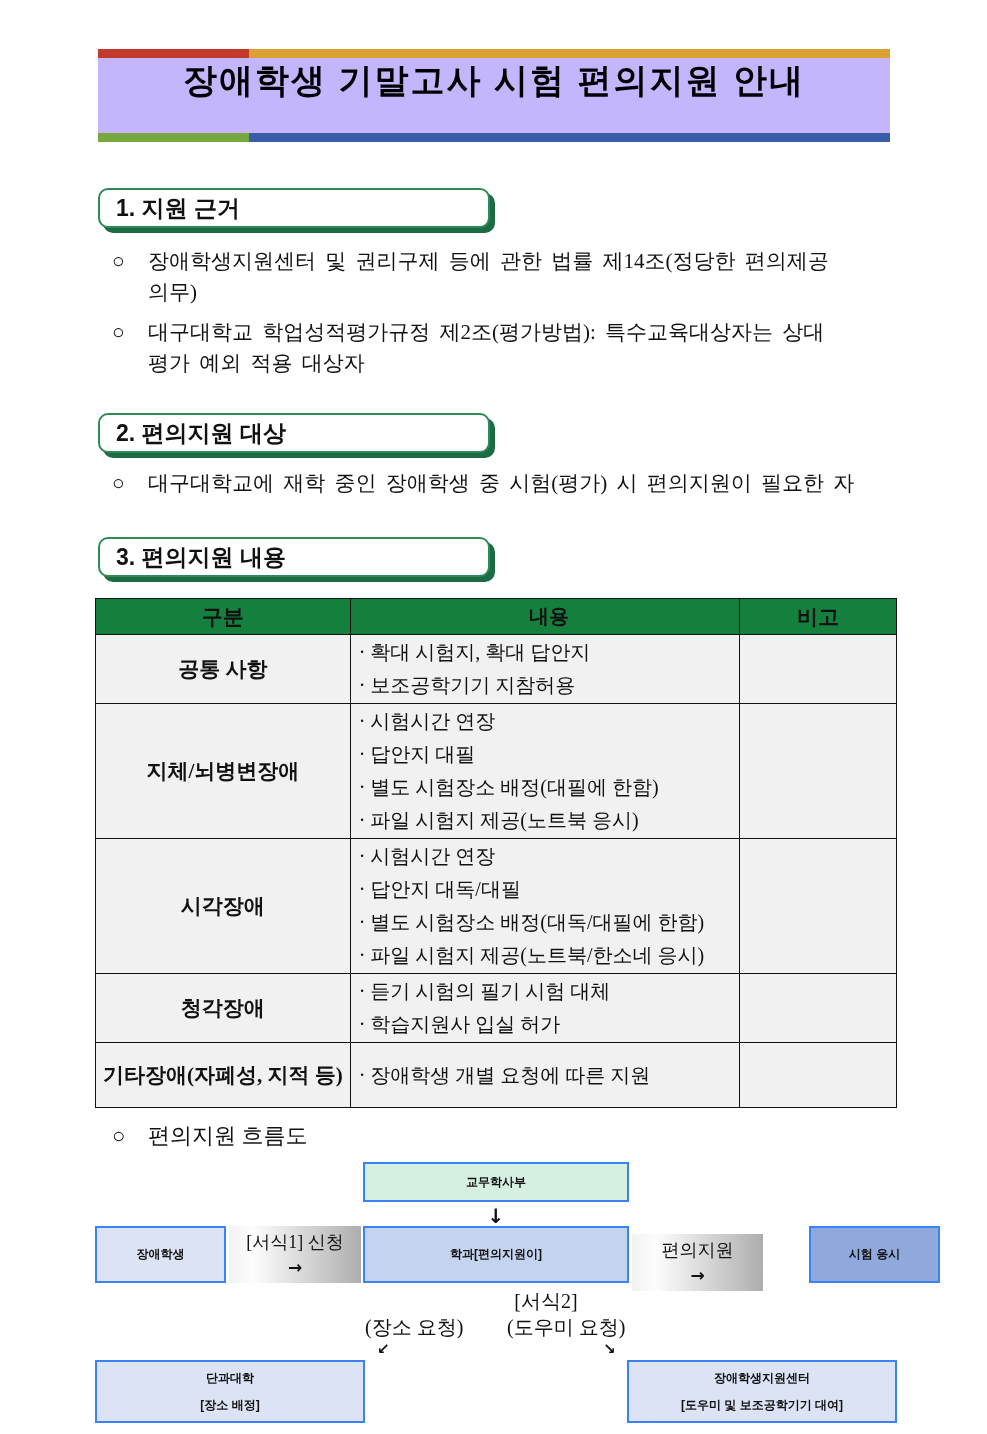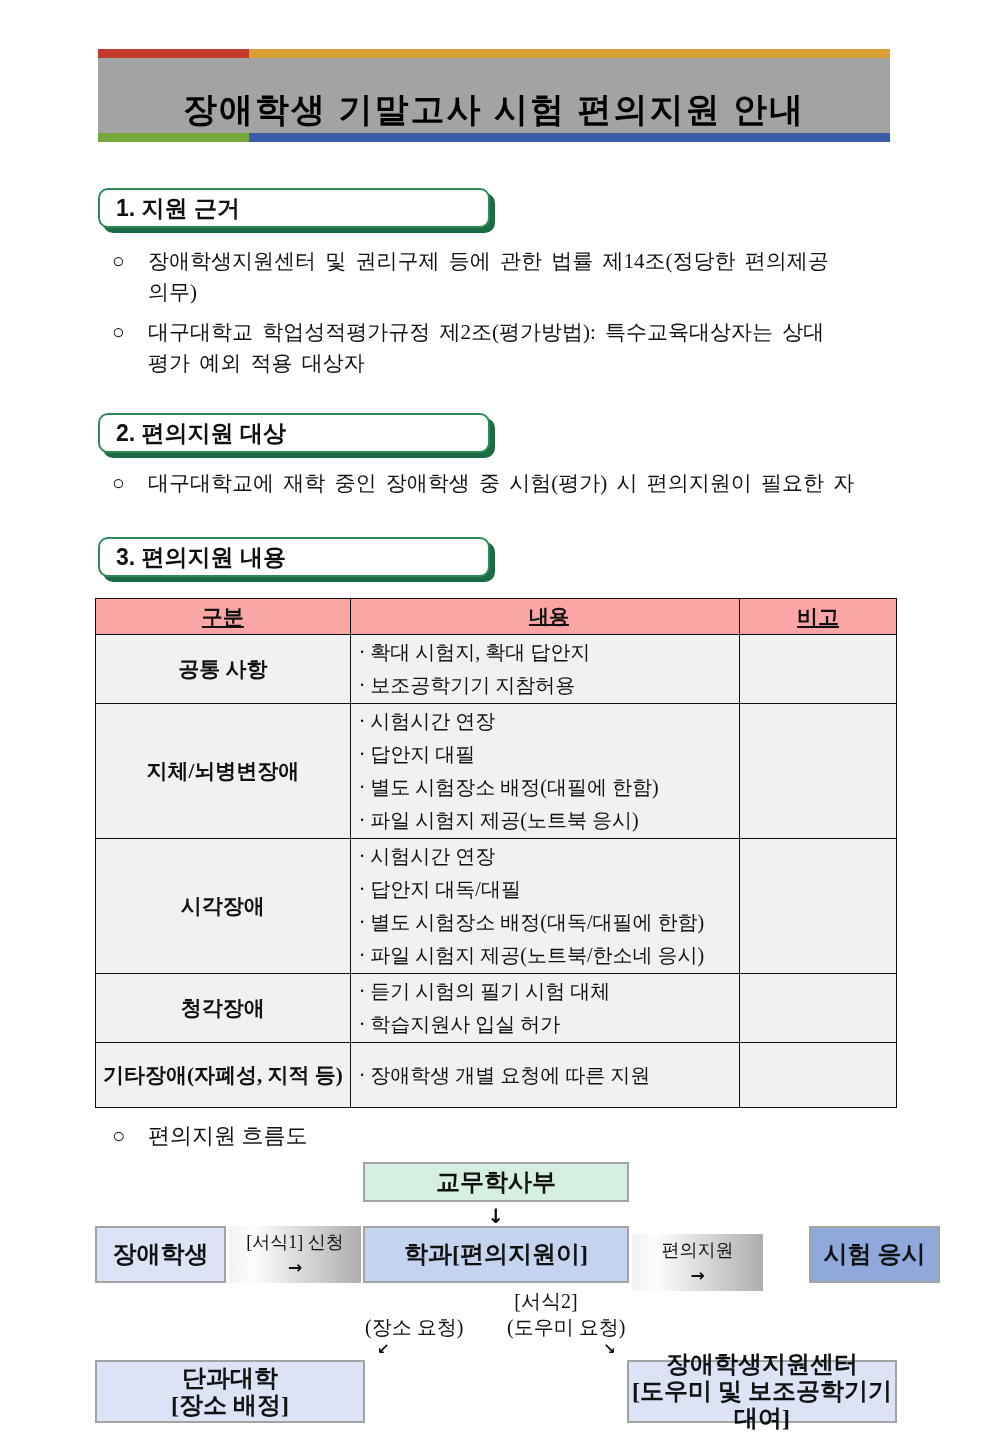--- a/index.html
+++ b/index.html
@@ -6,53 +6,53 @@
   .page{position:relative;width:987px;height:1434px;background:#ffffff;overflow:hidden;
         font-family:"Liberation Serif",serif;color:#111;}
 
   
   .header{position:absolute;left:98px;top:49px;width:792px;}
   .bar{display:flex;height:9px;width:100%;}
   .seg-red{width:151px;background:#c13a2b;}
   .seg-orange{flex:1;background:#d9a033;}
   .seg-green{width:151px;background:#77a83d;}
   .seg-blue{flex:1;background:#3b5ca8;}
-  .title-band{height:75px;background:#a3a3a3;display:flex;align-items:flex-end;justify-content:center;}
+  .title-band{height:75px;background:#c4b5fd;display:flex;align-items:flex-start;justify-content:center;}
   .title-band h1{margin:0;font-family:"Liberation Sans",sans-serif;font-weight:bold;
                  font-size:34px;letter-spacing:2px;color:#000;}
 
   
   .section-head{position:absolute;left:98px;width:392px;height:40px;background:#fff;
                 border:2px solid #2e8b57;border-radius:10px;box-shadow:5px 5px 0 0 #1d6b45;
                 display:flex;align-items:center;padding-left:16px;box-sizing:border-box;
                 font-family:"Liberation Sans",sans-serif;font-weight:bold;font-size:23px;}
 
   
   .bullets{position:absolute;left:112px;width:780px;}
   .bullet{display:flex;font-size:21px;line-height:31px;margin-bottom:9px;}
   .bullet .marker{width:36px;flex:0 0 36px;}
   .bullet .text{white-space:pre-line;word-spacing:4px;}
 
   
   .acc-table{position:absolute;left:95px;top:598px;width:802px;border-collapse:collapse;
              font-size:21px;}
   .acc-table th,.acc-table td{border:1.6px solid #111;box-sizing:border-box;}
-  .acc-table th{background:#fca5a5;font-weight:bold;height:35px;text-align:center;text-decoration:underline;}
+  .acc-table th{background:#15803d;font-weight:bold;height:35px;text-align:center;}
   .acc-table td{background:#f1f1f1;vertical-align:middle;}
   .col-cat{width:255px;text-align:center;font-weight:bold;}
   .col-content{width:390px;text-align:left;padding-left:8px;white-space:pre-line;line-height:33px;font-size:20px;}
   .col-remark{width:157px;}
   .h-r1{height:59px;} .h-r2{height:133px;} .h-r3{height:133px;} .h-r4{height:59px;margin-left:8px;} .h-r5{height:65px;}
 
   
   .flow-label{position:absolute;left:112px;top:1120px;display:flex;font-size:22px;line-height:31px;}
   .flow-label .marker{width:36px;flex:0 0 36px;}
   .flow{position:absolute;left:95px;top:1162px;width:802px;height:260px;}
-  .fbox{position:absolute;border:2px solid #a3a3a3;display:flex;align-items:center;justify-content:center;
-        font-family:Liberation Serif, serif;font-weight:bold;font-size:24px;
+  .fbox{position:absolute;border:2px solid #3b82f6;display:flex;align-items:center;justify-content:center;
+        font-family:Liberation Sans, sans-serif;font-weight:bold;font-size:12px;
         box-sizing:border-box;text-align:center;white-space:pre-line;line-height:27px;}
   .fbox-mint{background:#d5efe1;}
   .fbox-lav{background:#dbe3f4;}
   .fbox-peri{background:#c4d3ee;}
   .fbox-blue{background:#8fa9dc;}
   .fconn{position:absolute;display:flex;flex-direction:column;align-items:center;justify-content:center;
          background:linear-gradient(90deg,#f2f2f2 0%,#fdfdfd 18%,#aeaeae 100%);
          font-size:18px;line-height:25px;box-sizing:border-box;}
   .fconn .arrow{font-family:"DejaVu Sans",sans-serif;font-size:17px;font-weight:bold;}
   .fglyph{position:absolute;font-family:"DejaVu Sans",sans-serif;font-weight:bold;}

